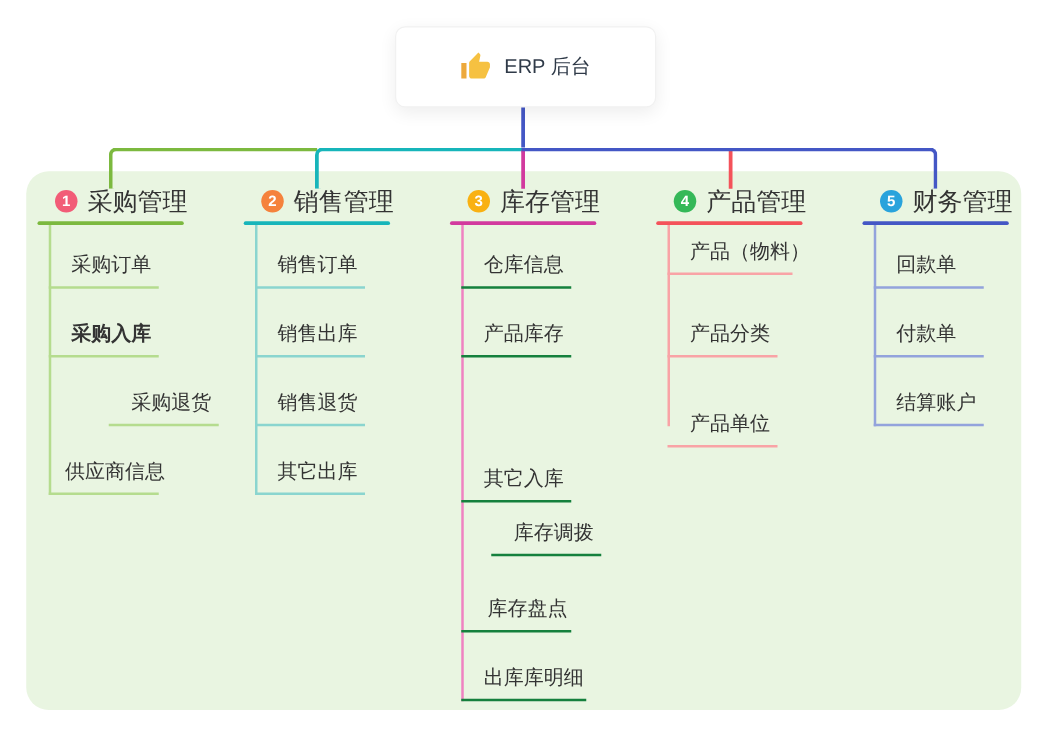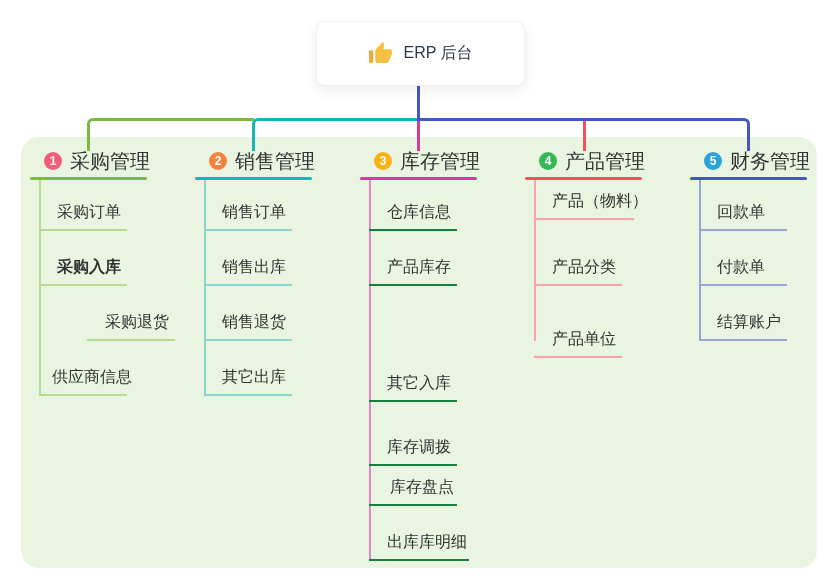--- a/index.html
+++ b/index.html
@@ -122,21 +122,21 @@
     <div class="vline" style="height:381px;"></div>
     <div class="child" style="top:53px;">
         <span>仓库信息</span>
       </div>
     <div class="child" style="top:108px;">
         <span>产品库存</span>
       </div>
     <div class="child" style="top:224px;">
         <span>其它入库</span>
       </div>
-    <div class="child" style="top:288px;">
+    <div class="child" style="top:267px;margin-left:24px;">
         <span>库存调拨</span>
       </div>
     <div class="child" style="top:328px;justify-content:center;">
         <span>库存盘点</span>
       </div>
     <div class="child wide" style="top:383px;">
         <span>出库库明细</span>
       </div>
   </div>
 

